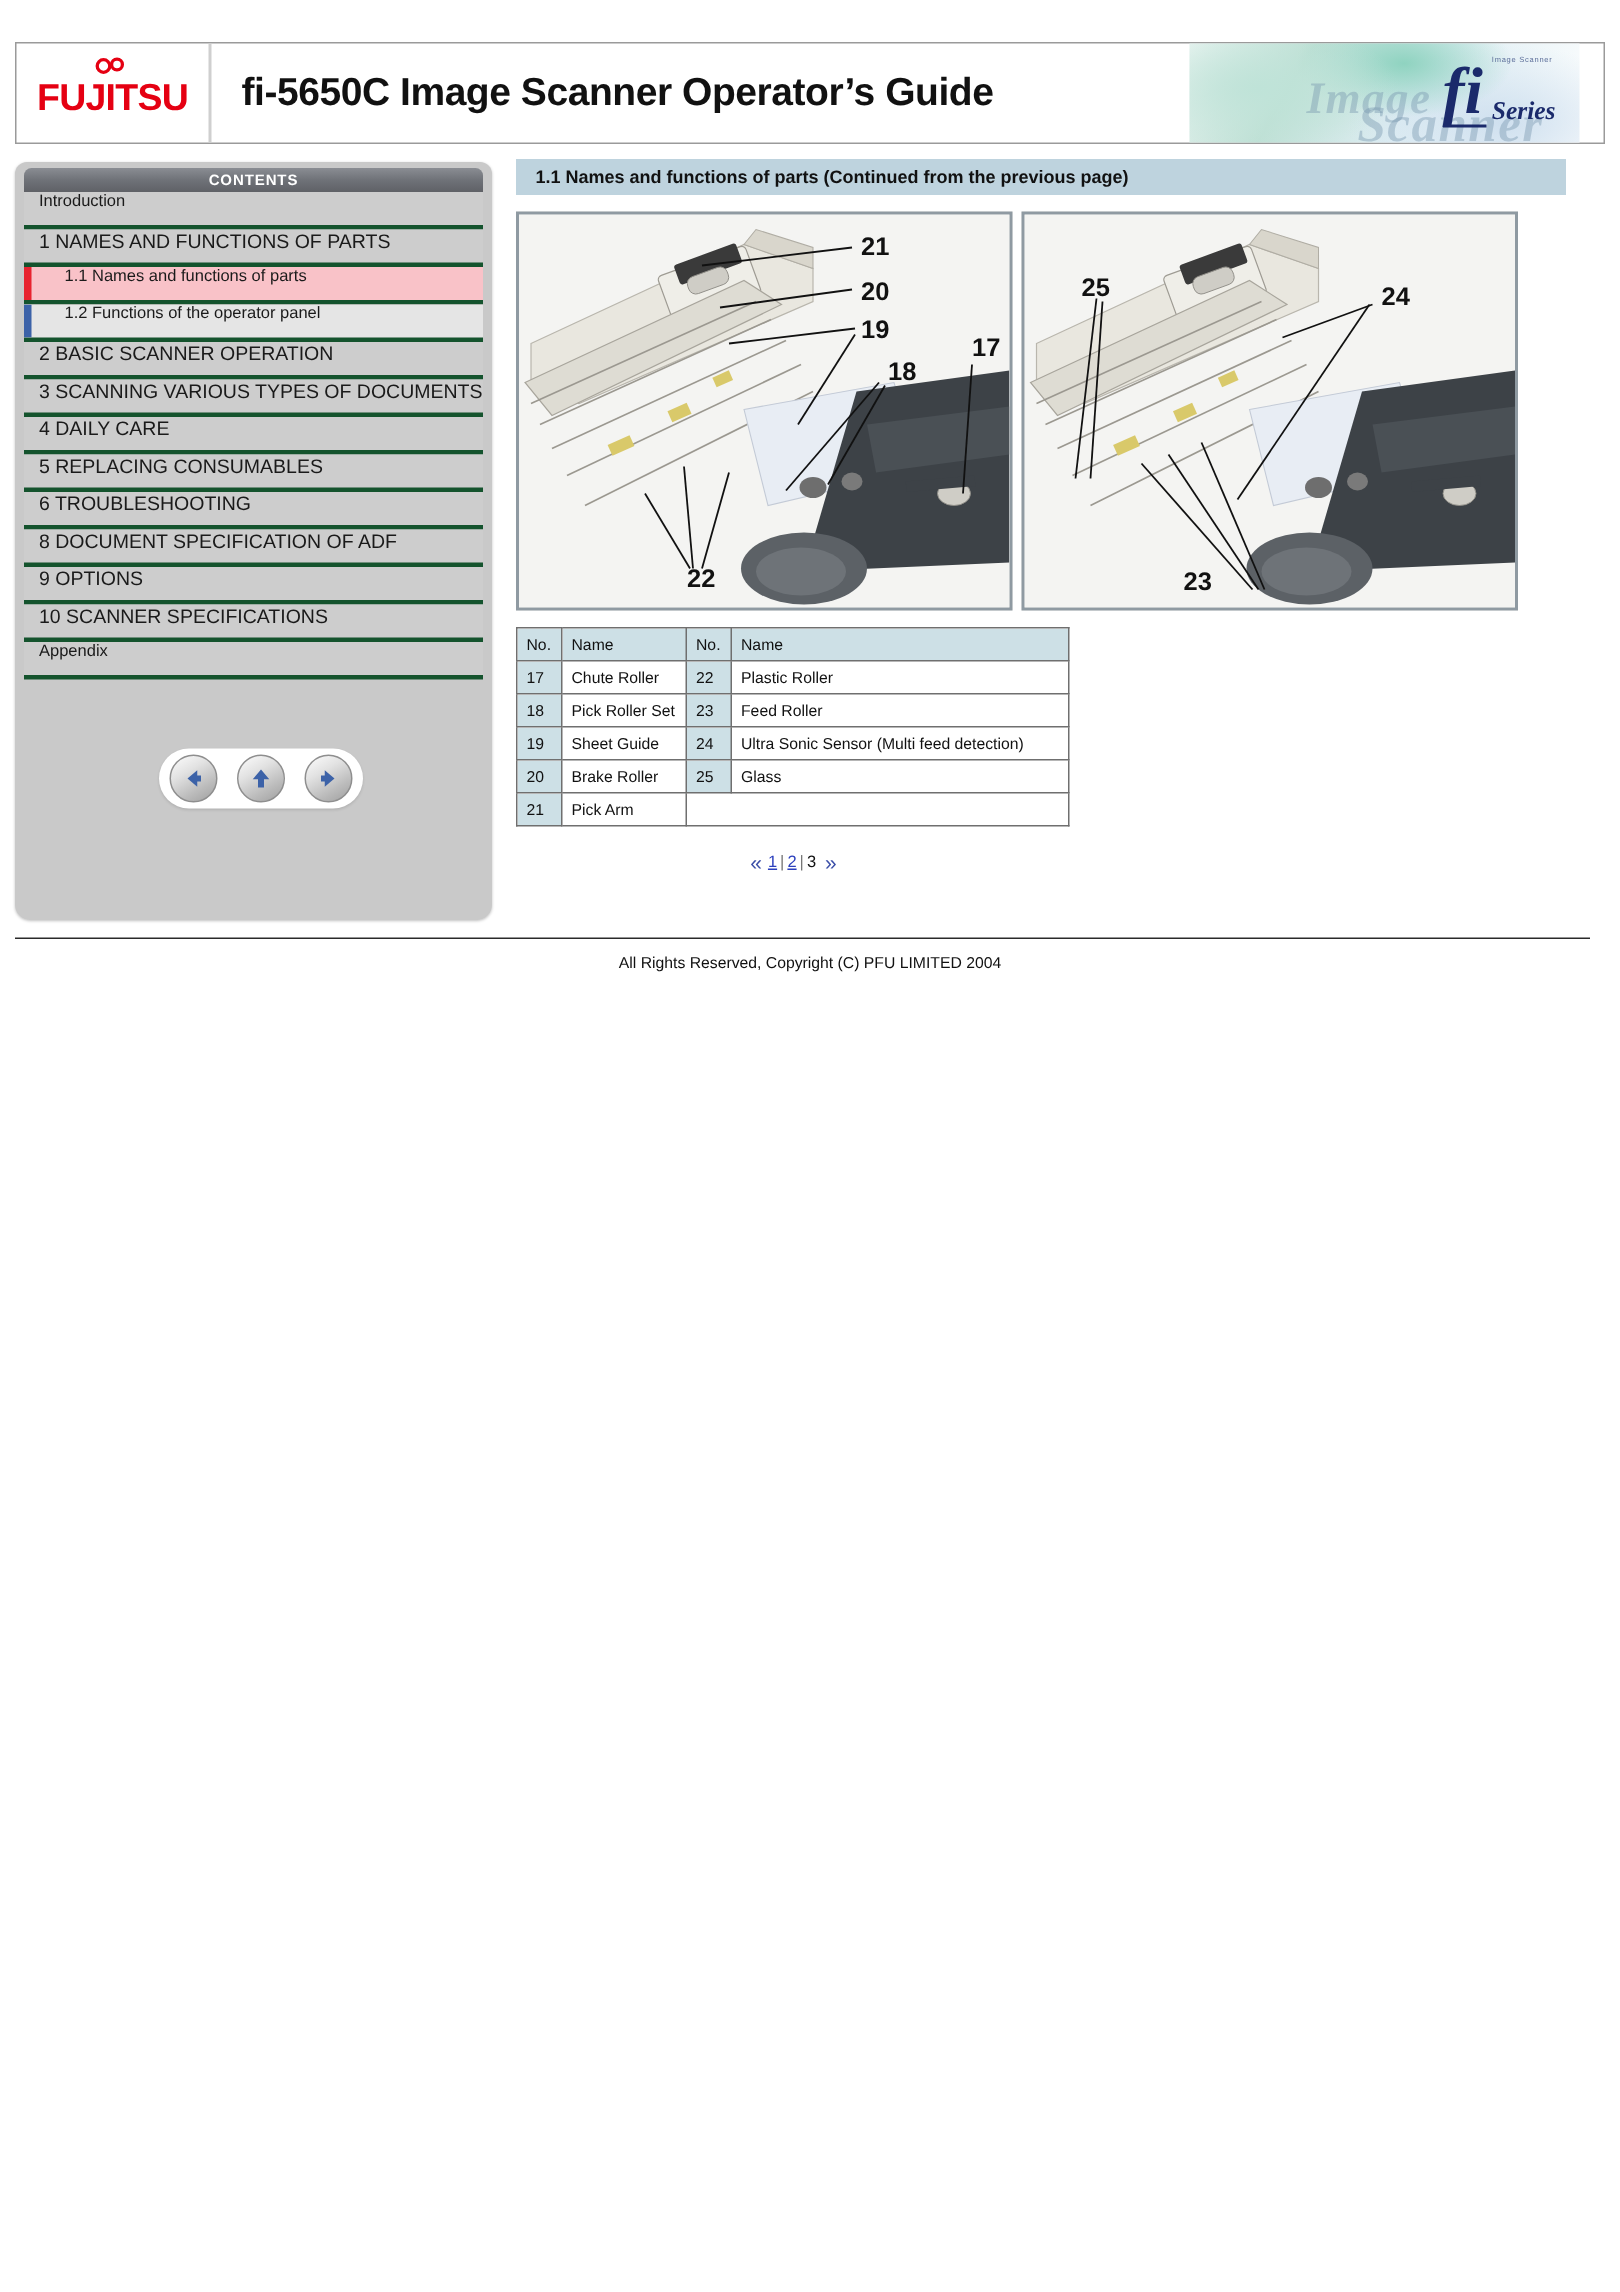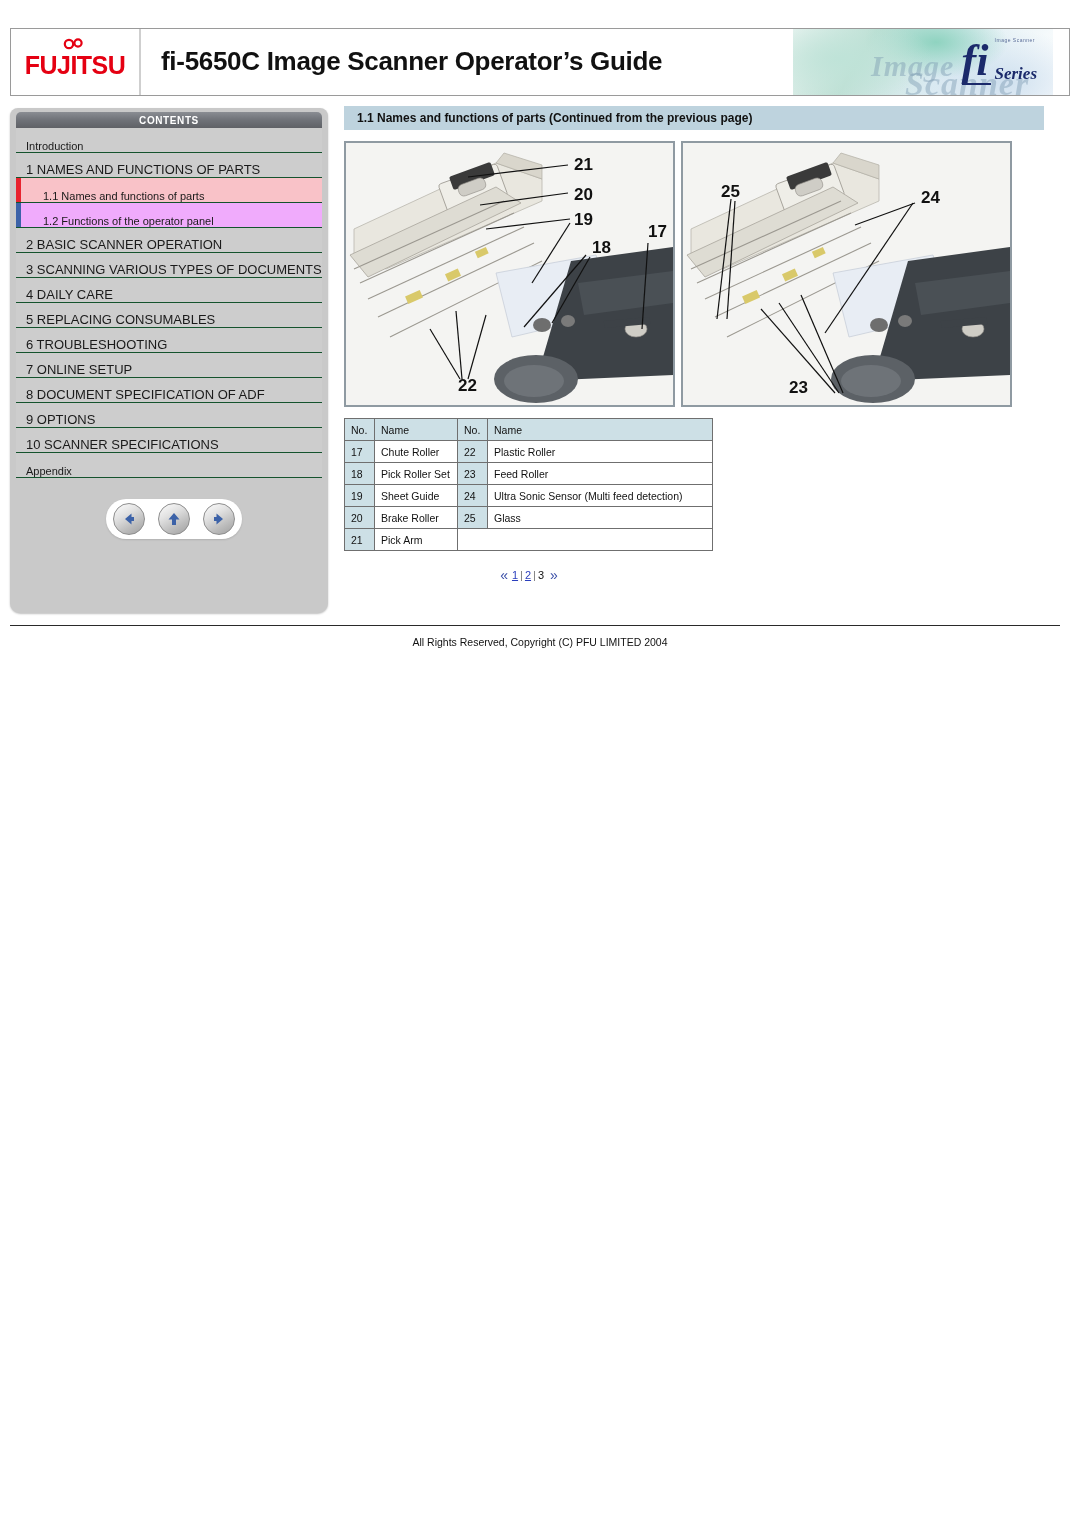--- a/index.html
+++ b/index.html
@@ -150,39 +150,39 @@
     display: flex;
     align-items: center;
     justify-content: center;
   }
   .nav-list {
     background: #d0d0d0;
   }
   .nav-item {
     height: 25px;
     display: flex;
-    align-items: flex-end;
-    border-bottom: 1px solid #14532d;
+    align-items: flex-start;
+    border-bottom: 3px solid #14532d;
     background: #cdcdcd;
     font-size: 11px;
     color: #1a1a1a;
     padding-left: 10px;
     box-sizing: border-box;
     white-space: nowrap;
     overflow: hidden;
   }
   .nav-item.level0 {
     font-size: 13px;
   }
   .nav-item.plain {
     font-size: 11px;
   }
   .nav-item.sub {
     padding-left: 0;
-    background: #f0abfc;
+    background: #e5e5e5;
   }
   .nav-item.sub .bar {
     width: 5px;
     height: 100%;
     flex: 0 0 5px;
   }
   .nav-item.sub .sub-label {
     padding-left: 22px;
     font-size: 11px;
   }
@@ -377,23 +377,20 @@
         <span>3 SCANNING VARIOUS TYPES OF DOCUMENTS</span>
       </div>
       <div class="nav-item level0">
         <span>4 DAILY CARE</span>
       </div>
       <div class="nav-item level0">
         <span>5 REPLACING CONSUMABLES</span>
       </div>
       <div class="nav-item level0">
         <span>6 TROUBLESHOOTING</span>
-      </div>
-      <div class="nav-item level0">
-        <span>7 ONLINE SETUP</span>
       </div>
       <div class="nav-item level0">
         <span>8 DOCUMENT SPECIFICATION OF ADF</span>
       </div>
       <div class="nav-item level0">
         <span>9 OPTIONS</span>
       </div>
       <div class="nav-item level0">
         <span>10 SCANNER SPECIFICATIONS</span>
       </div>

